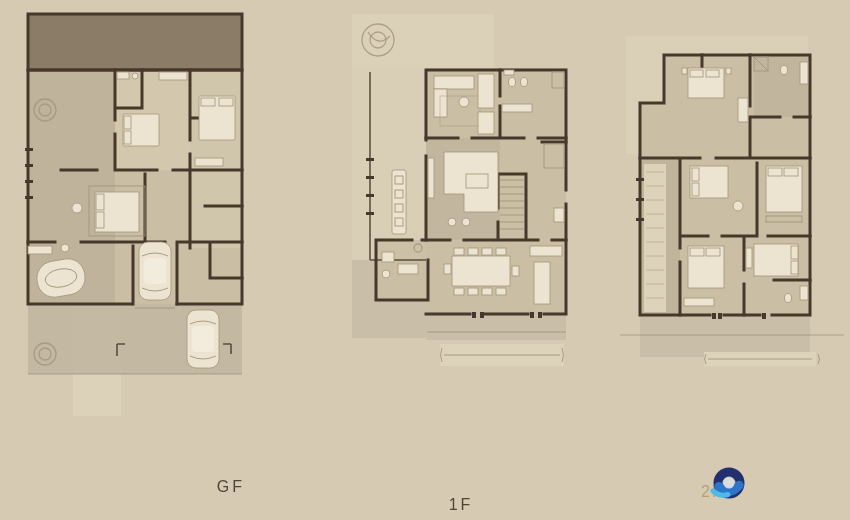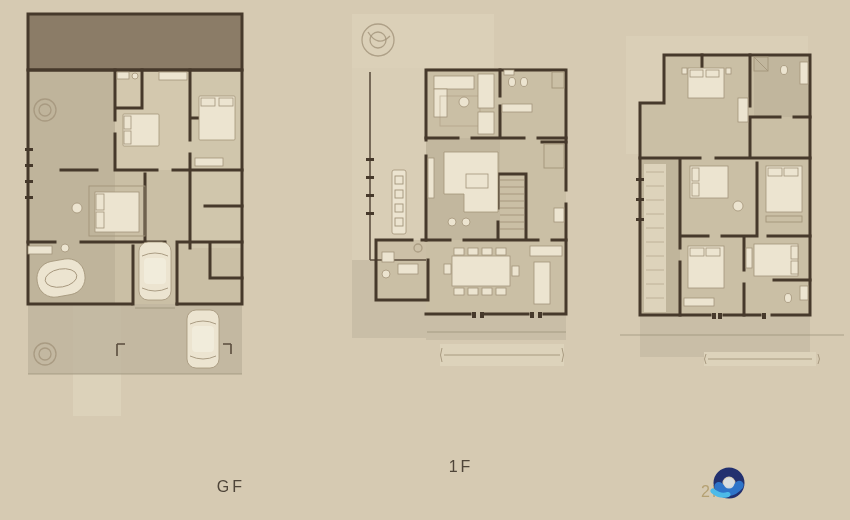--- a/index.html
+++ b/index.html
@@ -230,21 +230,21 @@
       <circle cx="38" cy="266" r="4" class="furn"></circle>
       <circle cx="70" cy="240" r="4" class="tree"></circle>
 
       <g>
         <rect x="92" y="336" width="124" height="22" class="floor-light"></rect>
         <path d="M96,347 H212" class="furn-line"></path>
         <path d="M94,340 q-3,7 0,14 M214,340 q3,7 0,14" class="furn-line"></path>
       </g>
     </svg>
   </div>
-  <div class="floor-label" style="left:348px; top:458px; width:226px;">1F</div>
+  <div class="floor-label" style="left:348px; top:496px; width:226px;">1F</div>
 
   <div class="plan" style="left:612px; top:8px;">
     <svg width="238" height="412" viewBox="0 0 238 412">
 
       <rect x="14" y="28" width="182" height="118" class="floor-light" opacity=".5"></rect>
       <rect x="28" y="307" width="170" height="42" class="deck" opacity=".5"></rect>
       <path d="M8,327 H232" class="gline"></path>
 
       <path d="M52,47 H198 V307 H28 V95 H52 Z" class="floor"></path>
       <rect x="28" y="150" width="40" height="157" class="floor-dark" opacity=".45"></rect>

